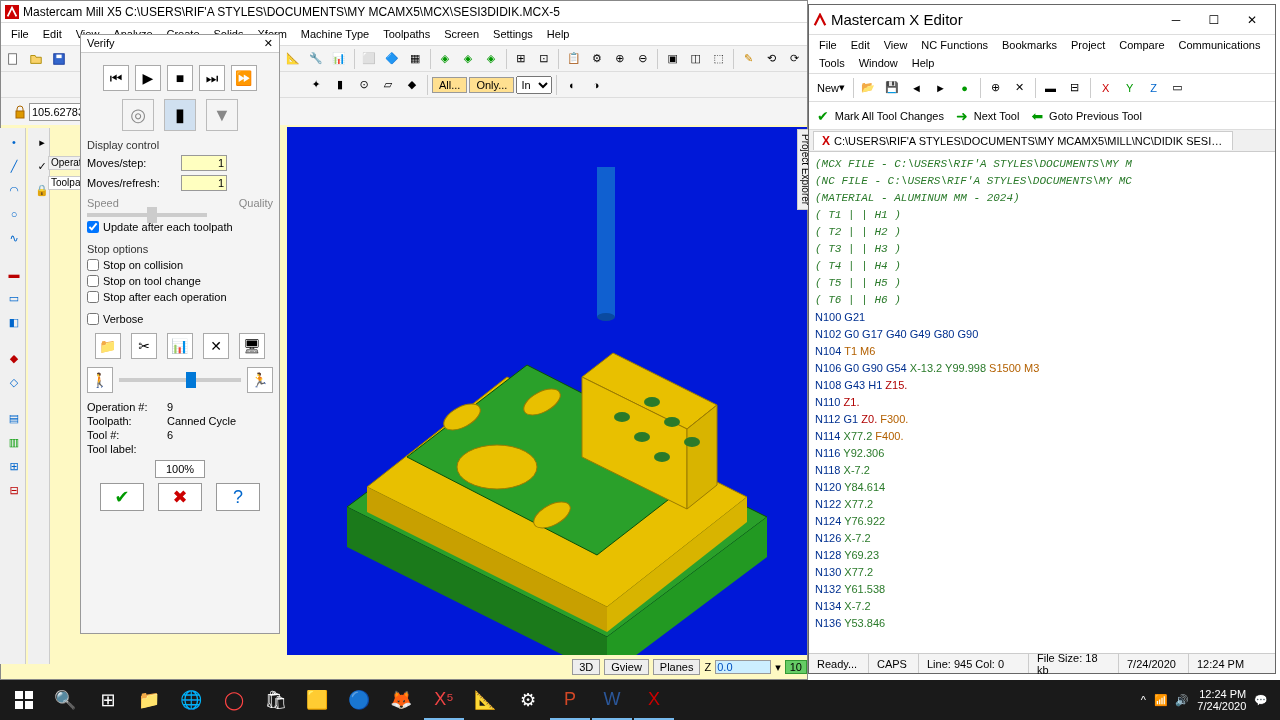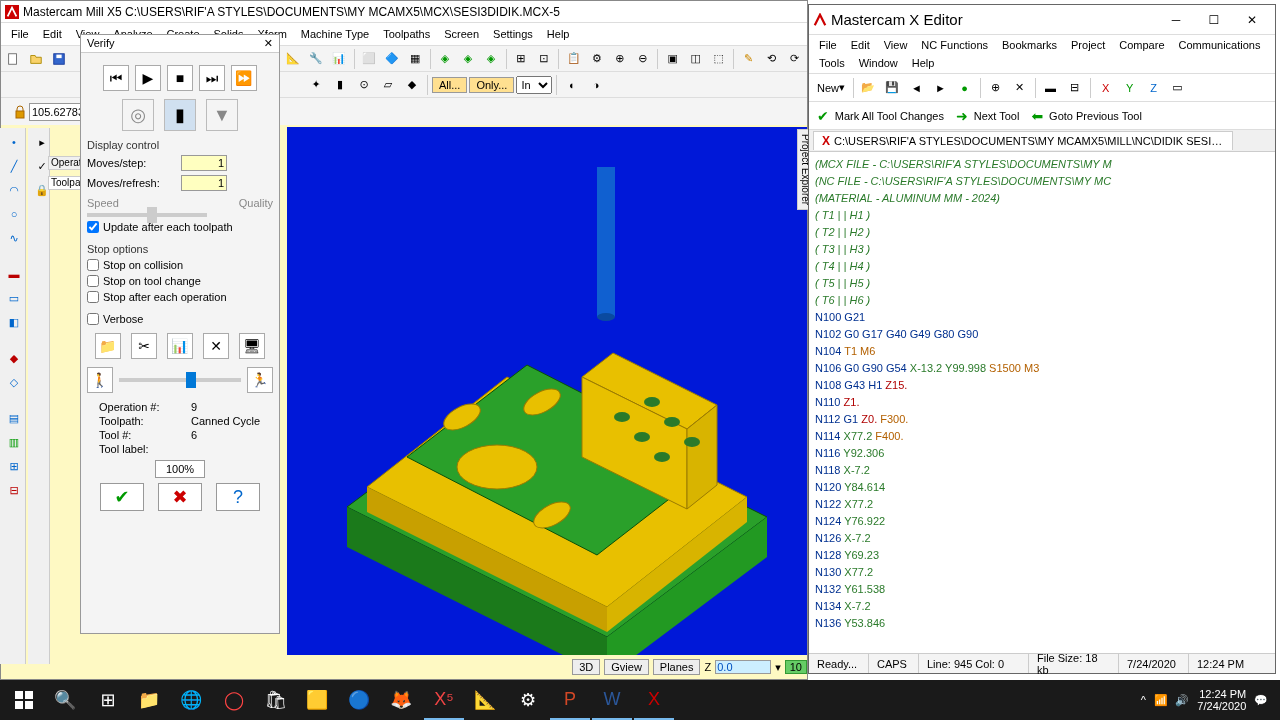--- a/index.html
+++ b/index.html
@@ -26,21 +26,21 @@
 .viconrow { display:flex; gap:10px; margin:8px 0; justify-content:center; }
 .vicon { width:32px; height:32px; border:1px solid #bbb; display:flex; align-items:center; justify-content:center; font-size:18px; }
 .vlabel { font-size:11px; color:#333; margin:4px 0 2px; }
 .vfield { display:flex; align-items:center; margin:4px 0; font-size:11px; }
 .vfield span:first-child { width:94px; }
 .vinput { width:46px; height:16px; background:#ffffc0; border:1px solid #999; text-align:right; padding:0 2px; font-size:11px; }
 .vcheck { display:flex; align-items:center; gap:4px; font-size:11px; margin:4px 0; }
 .vcheck input { width:12px; height:12px; }
 .vslider { width:120px; height:4px; background:#ccc; position:relative; margin:4px 0; }
 .vslider .thumb { width:10px; height:16px; background:#0078d7; position:absolute; top:-6px; }
-.vinfo { font-size:11px; margin:2px 12px; display:flex;gap:12px; }
+.vinfo { font-size:11px; margin:2px 0; display:flex; }
 .vinfo span:first-child { width:80px; }
 .vok { width:44px; height:28px; border:1px solid #999; display:flex; align-items:center; justify-content:center; font-size:18px; cursor:pointer; background:#fff; }
 .viewport { position:absolute; left:286px; top:126px; width:520px; height:528px; background:#0018d8; }
 .editor { position:absolute; left:808px; top:4px; width:468px; height:670px; background:#fff; border:1px solid #666; z-index:10; }
 .editor .menubar { border-bottom:1px solid #ddd; }
 .etoolbar { height:28px; display:flex; align-items:center; padding:2px 4px; gap:2px; border-bottom:1px solid #ddd; }
 .etbtn { height:22px; padding:0 4px; display:flex; align-items:center; cursor:pointer; }
 .tabbar { height:22px; background:#f0f0f0; display:flex; align-items:center; padding:0 4px; border-bottom:1px solid #ccc; }
 .tab { background:#fff; border:1px solid #ccc; border-bottom:none; padding:2px 8px; font-size:11px; display:flex; align-items:center; gap:4px; max-width:420px; }
 .tab .xred { color:#c00; font-weight:bold; font-size:12px; }
@@ -53,21 +53,21 @@
 .zcount { background:#6c6; border:1px solid #393; padding:0 4px; color:#000; }
 .taskbar { position:absolute; left:0; bottom:0; width:1280px; height:40px; background:#1a1a1a; display:flex; align-items:center; padding:0 4px; gap:2px; }
 .tbicon { width:40px; height:40px; display:flex; align-items:center; justify-content:center; cursor:pointer; font-size:18px; color:#fff; }
 .tbicon.active { border-bottom:2px solid #76b9ed; }
 .tray { margin-left:auto; display:flex; align-items:center; gap:8px; color:#fff; font-size:11px; padding-right:8px; }
 .pexplore { position:absolute; left:796px; top:128px; writing-mode:vertical-rl; font-size:10px; padding:4px 2px; background:#f0f0f0; border:1px solid #ccc; }
 .grn { color:#2a7a2a; }
 .blu { color:#003090; }
 .red { color:#b00000; }
 .org { color:#b36000; }
-.cmt { color:#2a7a2a; font-style:italic; }
+.cmt { color:#2a7a2a; font-style:italic;font-family:Liberation Mono, monospace; }
 svg.ic { width:14px; height:14px; }
 </style>
 </head>
 <body>
 
 <div class="win" style="left:0;top:0;width:808px;height:680px;">
   <div class="titlebar">
     <span class="ico"><svg class="ic" viewBox="0 0 16 16">
           <rect width="16" height="16" fill="#c00"></rect>
           <path d="M3 13 L8 3 L13 13" stroke="#fff" fill="none" stroke-width="2"></path>

